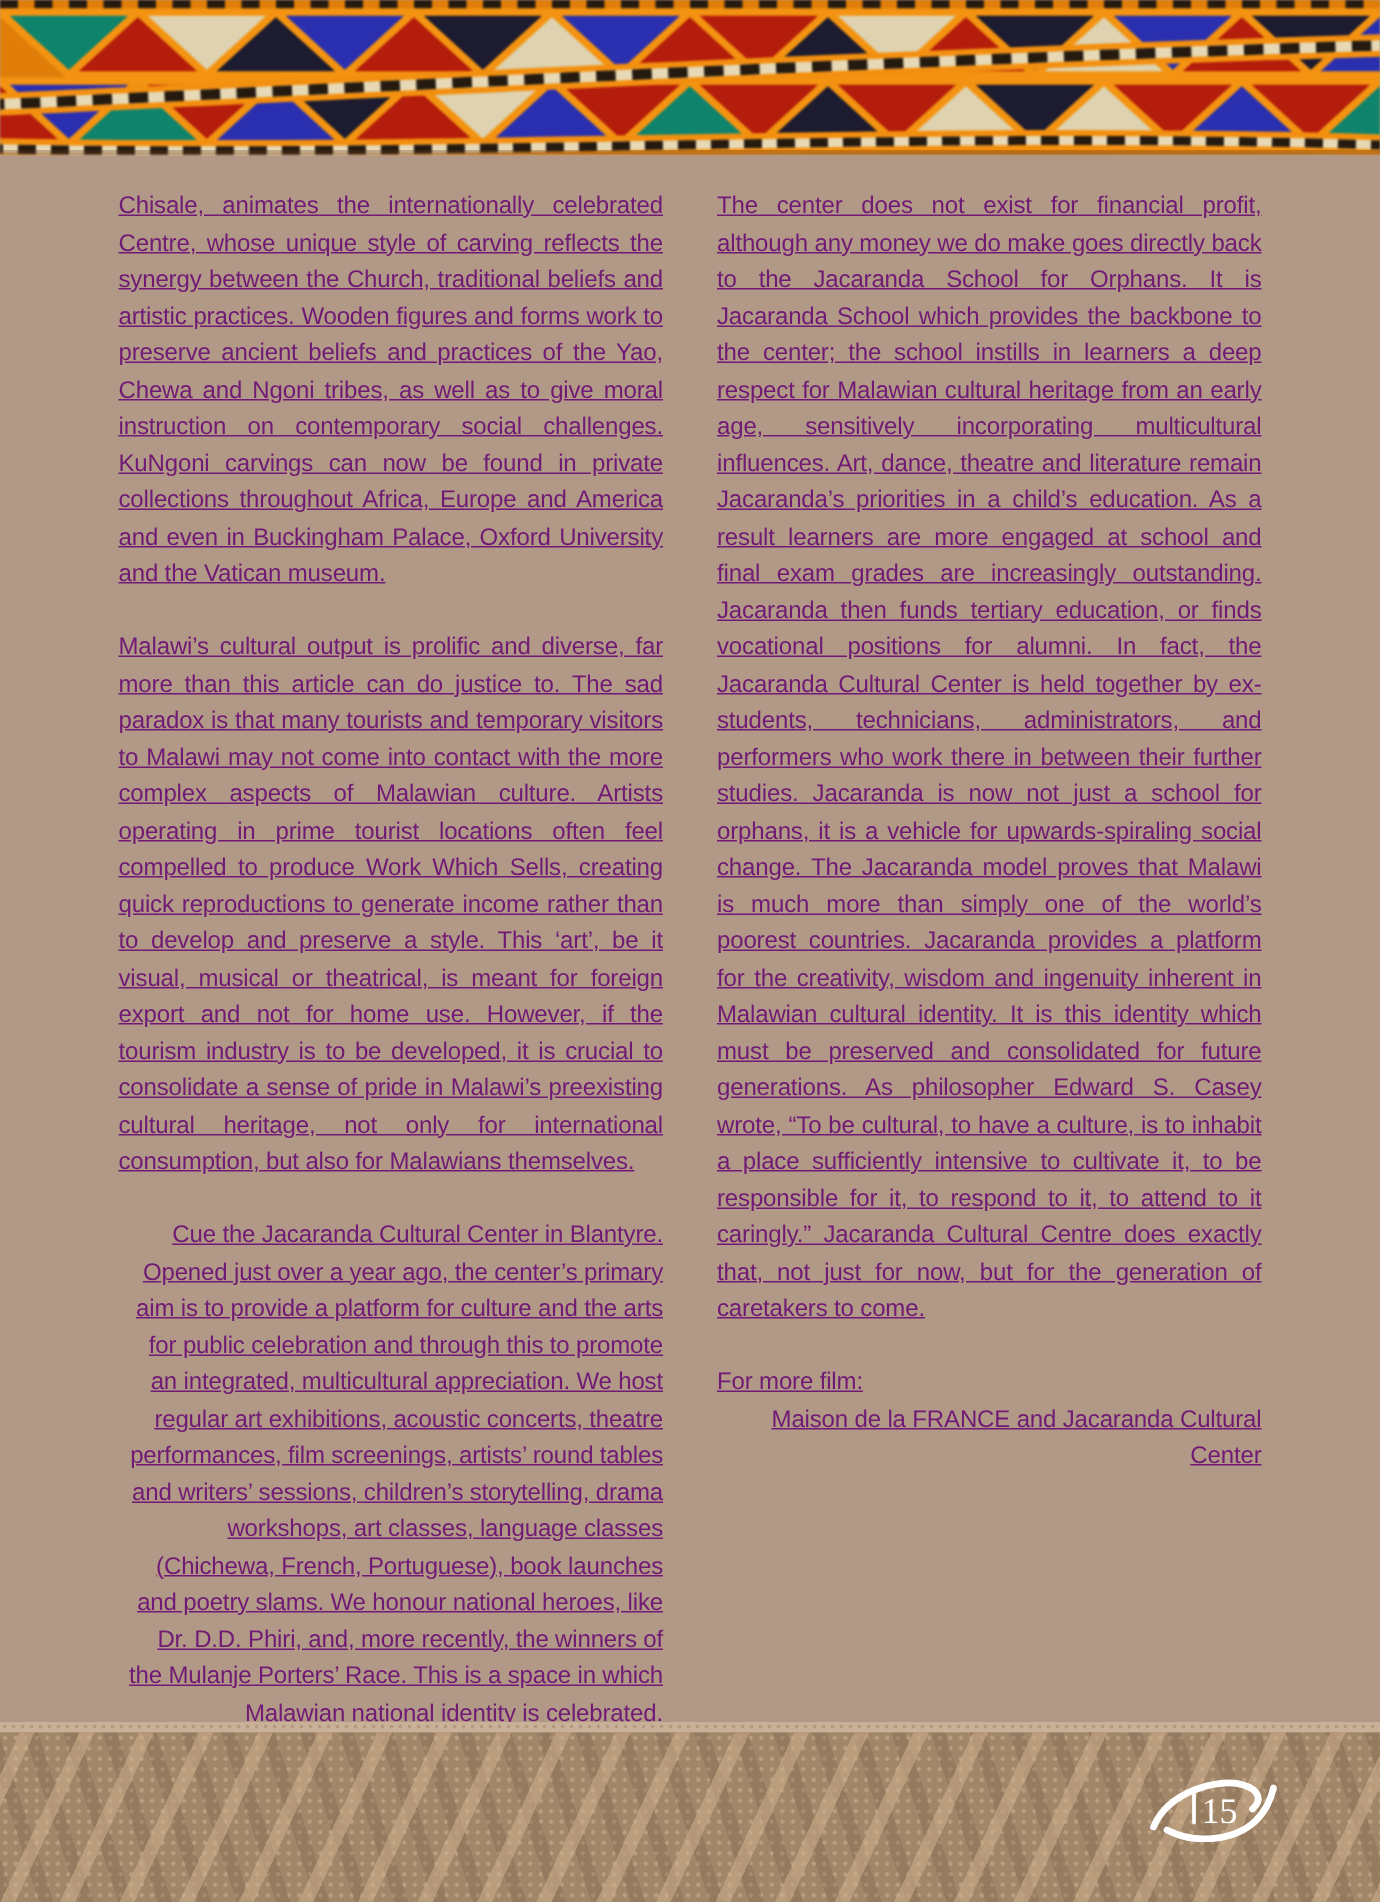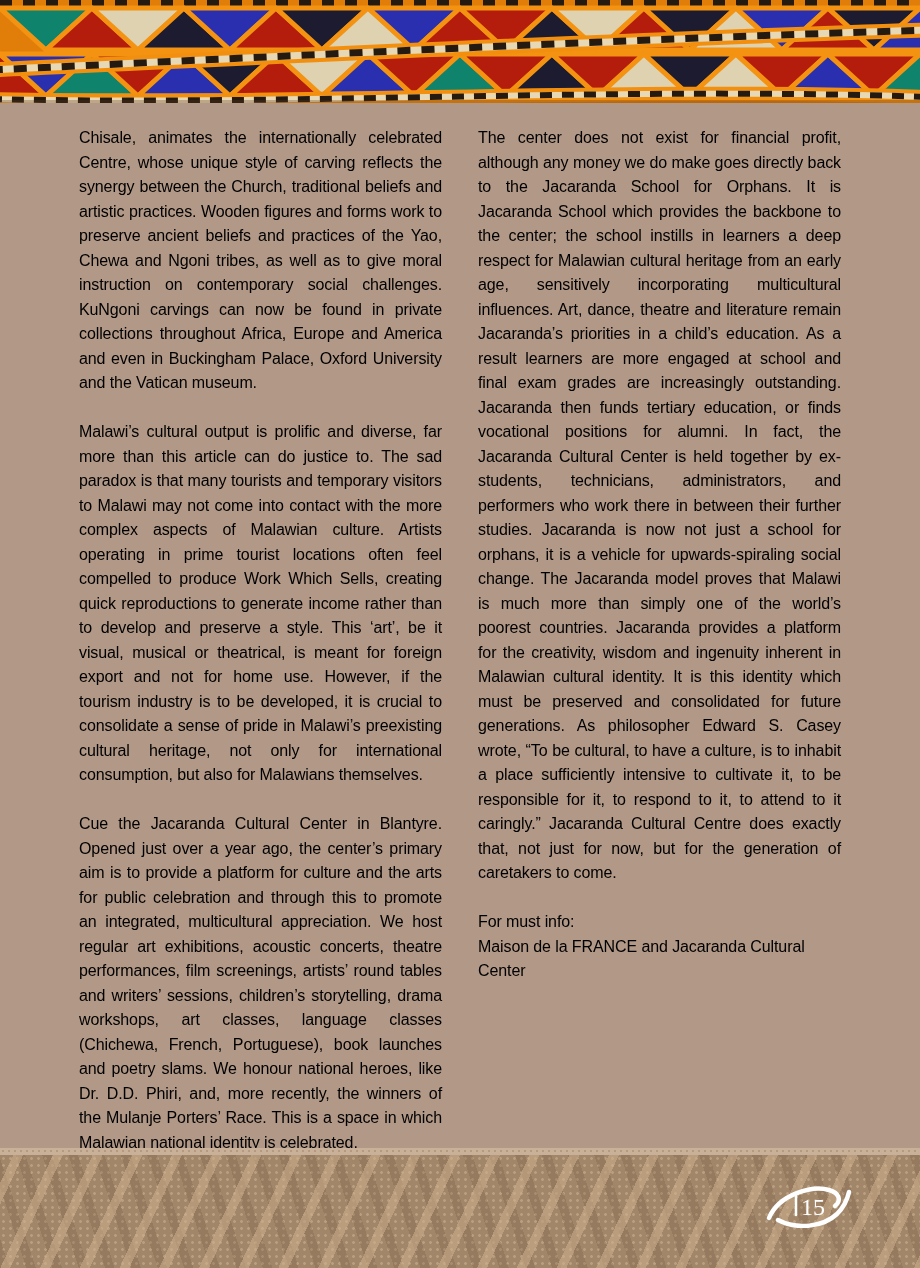--- a/index.html
+++ b/index.html
@@ -23,28 +23,29 @@
   }
   .content {
     position: absolute;
     left: 79px; top: 126px;
     width: 762px;
     display: flex;
     gap: 36px;
   }
   .col {
     width: 363px;
-    color: #000000;
+    color: #701a75;
     font-size: 16px;
     line-height: 24.5px;
     letter-spacing: -0.1px;
     text-align: justify;
+    text-decoration: underline;
   }
   .col p { margin: 0 0 24.5px 0; }
-  .col p:last-child { margin-bottom: 0; }
+  .col p:last-child { margin-bottom: 0; text-align: right; }
   .info { text-align: left; }
   .info p { margin: 0; }
   .band-divider {
     position: absolute; left: 0; bottom: 113px;
     width: 920px; height: 7px;
     background: #c9b199;
     background-image: radial-gradient(circle, rgba(162,134,106,0.55) 1.2px, transparent 1.4px);
     background-size: 6px 6px;
   }
   .band {
@@ -137,21 +138,21 @@
 
 <main class="content">
   <div class="col">
     <p>Chisale, animates the internationally celebrated Centre, whose unique style of carving reflects the synergy between the Church, traditional beliefs and artistic practices. Wooden figures and forms work to preserve ancient beliefs and practices of the Yao, Chewa and Ngoni tribes, as well as to give moral instruction on contemporary social challenges. KuNgoni carvings can now be found in private collections throughout Africa, Europe and America and even in Buckingham Palace, Oxford University and the Vatican museum.</p>
     <p>Malawi’s cultural output is prolific and diverse, far more than this article can do justice to.  The sad paradox is that many tourists and temporary visitors to Malawi may not come into contact with the more complex aspects of Malawian culture.  Artists operating in prime tourist locations often feel compelled to produce Work Which Sells, creating quick reproductions to generate income rather than to develop and preserve a style.  This ‘art’, be it visual, musical or theatrical, is meant for foreign export and not for home use.   However, if the tourism industry is to be developed, it is crucial to consolidate a sense of pride in Malawi’s preexisting cultural heritage, not only for international consumption, but also for Malawians themselves.</p>
     <p>Cue the Jacaranda Cultural Center in Blantyre. Opened just over a year ago, the center’s primary aim is to provide a platform for culture and the arts for public celebration and through this to promote an integrated, multicultural appreciation.  We host regular art exhibitions, acoustic concerts, theatre performances, film screenings, artists’ round tables and writers’ sessions, children’s storytelling, drama workshops, art classes, language classes (Chichewa, French, Portuguese), book launches and poetry slams.   We honour national heroes, like Dr. D.D. Phiri, and, more recently, the winners of the Mulanje Porters’ Race.  This is a space in which Malawian national identity is celebrated.</p>
   </div>
   <div class="col">
     <p>The center does not exist for financial profit, although any money we do make goes directly back to the Jacaranda School for Orphans.  It is Jacaranda School which provides the backbone to the center; the school instills in learners a deep respect for Malawian cultural heritage from an early age, sensitively incorporating multicultural influences.  Art, dance, theatre and literature remain Jacaranda’s priorities in a child’s education.  As a result learners are more engaged at school and final exam grades are increasingly outstanding. Jacaranda then funds tertiary education, or finds vocational positions for alumni.  In fact, the Jacaranda Cultural Center is held together by ex-students, technicians, administrators, and performers who work there in between their further studies. Jacaranda is now not just a school for orphans, it is a vehicle for upwards-spiraling social change. The Jacaranda model proves that Malawi is much more than simply one of the world’s poorest countries.  Jacaranda provides a platform for the creativity, wisdom and ingenuity inherent in Malawian cultural identity. It is this identity which must be preserved and consolidated for future generations. As philosopher Edward S. Casey wrote, “To be cultural, to have a culture, is to inhabit a place sufficiently intensive to cultivate it, to be responsible for it, to respond to it, to attend to it caringly.”  Jacaranda Cultural Centre does exactly that, not just for now, but for the generation of caretakers to come.</p>
     <div class="info">
-      <p>For must info:</p>
+      <p>For more film:</p>
       <p>Maison de la FRANCE and Jacaranda Cultural Center</p>
     </div>
   </div>
 </main>
 
 <div class="band-divider"></div>
 <div class="band"></div>
 
 <svg class="page-badge" viewBox="0 0 92 46" xmlns="http://www.w3.org/2000/svg">
   <g fill="none" stroke="#ffffff" stroke-width="4.5" stroke-linecap="round">

